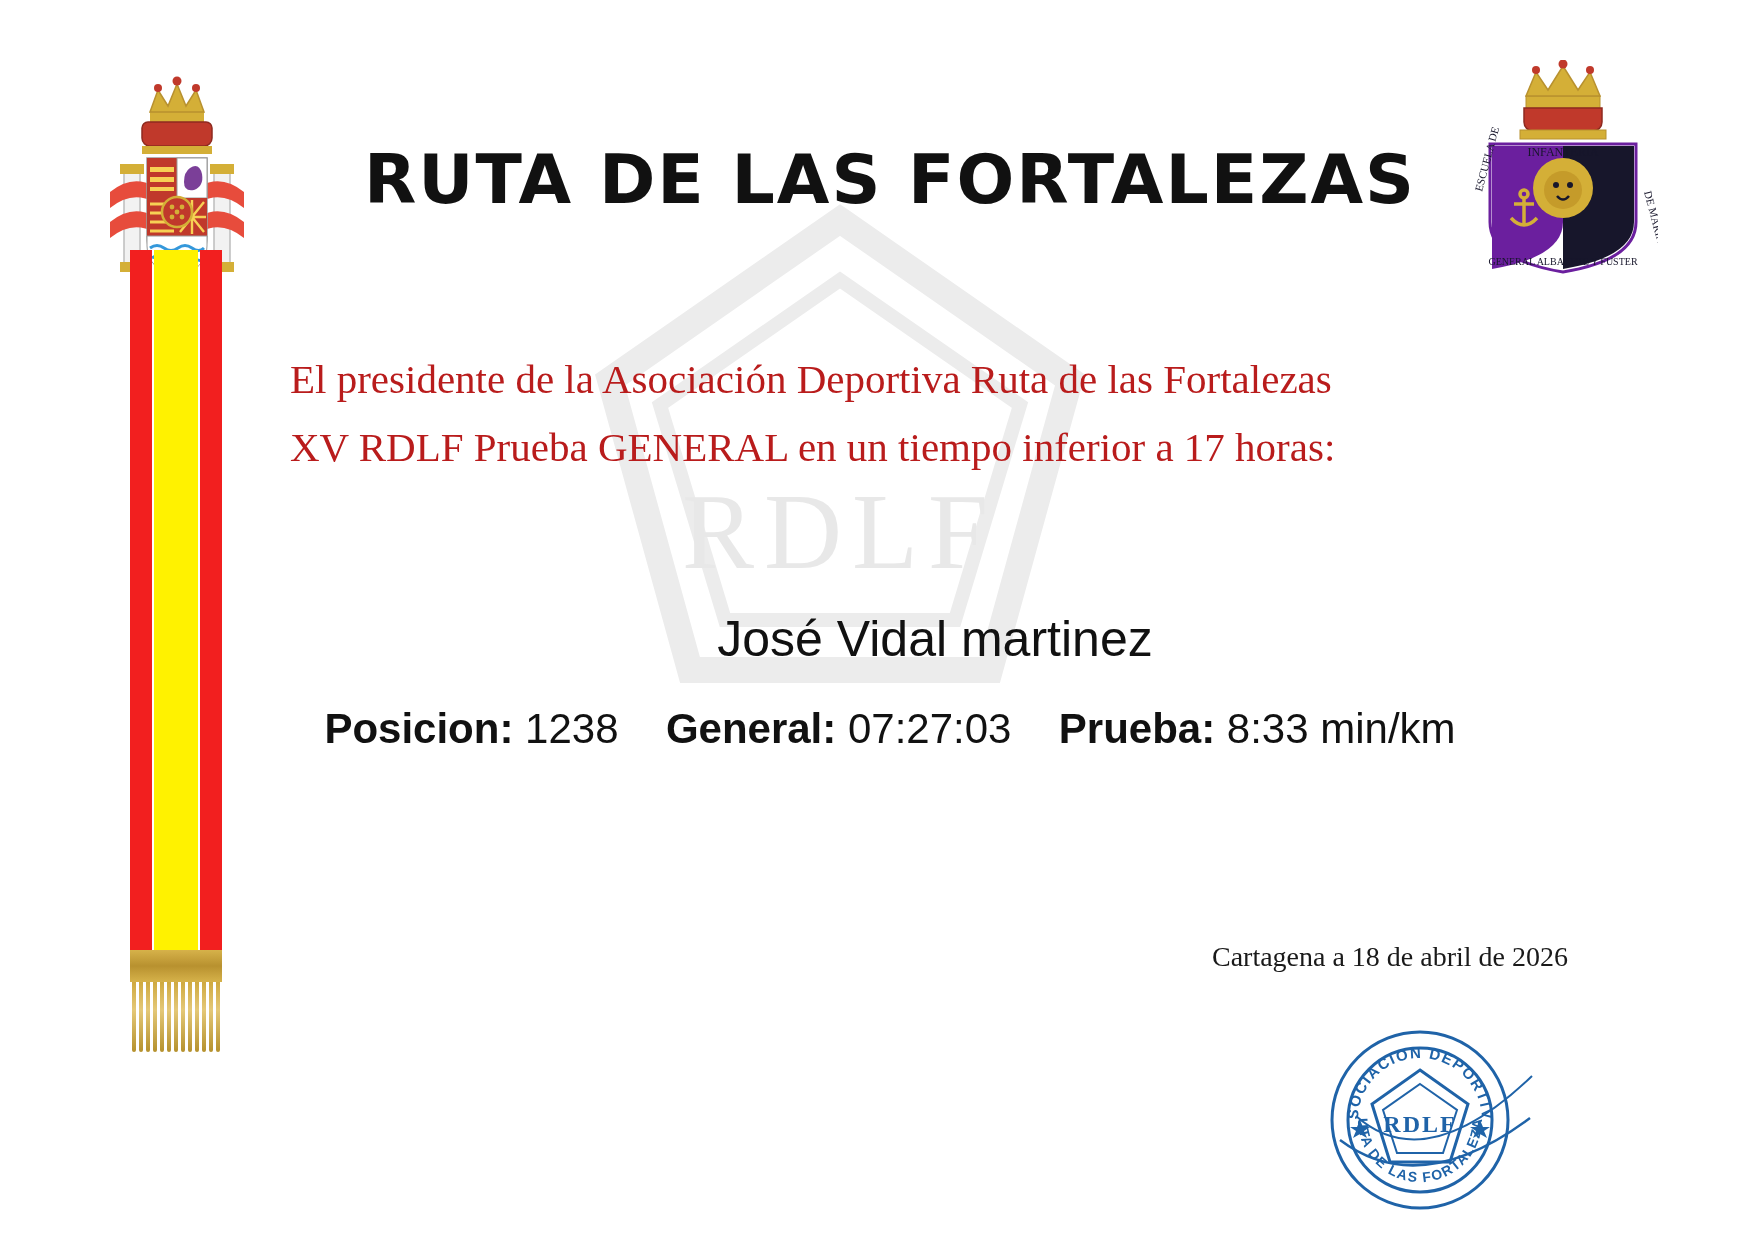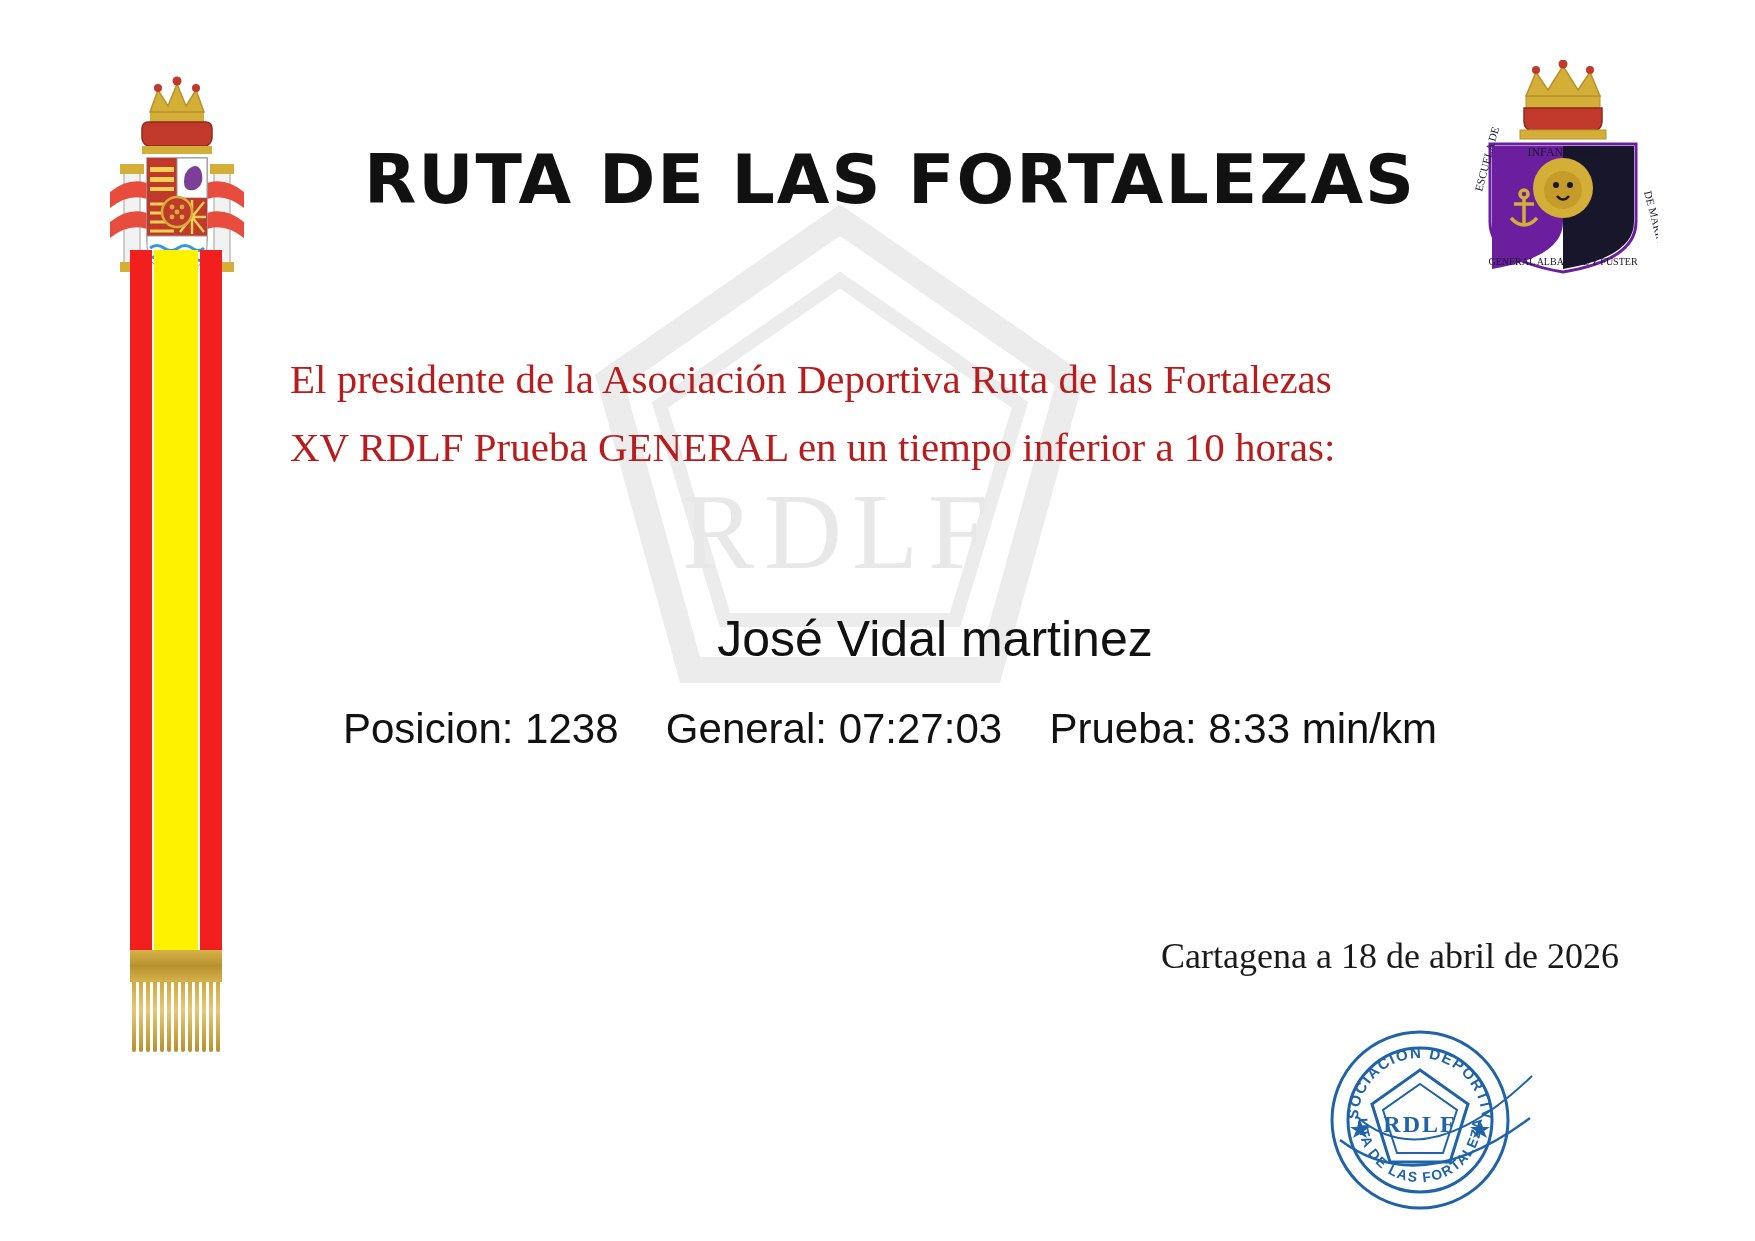--- a/index.html
+++ b/index.html
@@ -150,21 +150,21 @@
     position: absolute;
     left: 200px;
     top: 705px;
     width: 1380px;
     text-align: center;
     font-family: "Liberation Sans", sans-serif;
     font-size: 42px;
     color: #111111;
     white-space: nowrap;
   }
-  .stats-row-1 .lbl { font-weight: normal; }
+  .stats-row-1 .lbl { font-weight: bold; }
   .stats-row-1 .val { font-weight: normal; }
   .gap-sm { display:inline-block; width: 24px; }
 
   
   .stats-row-2 {
     position: absolute;
     left: 200px;
     top: 795px;
     width: 1380px;
     text-align: center;
@@ -177,21 +177,21 @@
   .stats-row-2 .val { font-weight: normal; }
 
   
   .sign-block {
     position: absolute;
     left: 1130px;
     top: 935px;
     width: 520px;
     text-align: center;
     font-family: "Liberation Serif", serif;
-    font-size: 36px;
+    font-size: 28px;
     line-height: 43px;
     color: #1a1a1a;
   }
 
   
   .stamp {
     position: absolute;
     left: 1320px;
     top: 1020px;
     width: 230px;
@@ -333,21 +333,21 @@
         <i style="left:72px"></i>
         <i style="left:79px"></i>
       <i style="left:86px"></i>
     </div>
   </div>
 
   <div class="title">RUTA DE LAS FORTALEZAS</div>
 
   <div class="body-text">
     <span class="line">El presidente de la Asociación Deportiva Ruta de las Fortalezas</span>
-    <span class="line">XV RDLF Prueba GENERAL en un tiempo inferior a 10 horas:</span>
+    <span class="line">XV RDLF Prueba GENERAL en un tiempo inferior a 17 horas:</span>
   </div>
 
   <div class="runner-name">José Vidal martinez</div>
 
   <div class="stats-row-1">
     <span class="lbl">Posicion:</span>
     <span class="val">1238</span>
     <span class="gap-sm"></span>
     <span class="lbl">General:</span>
     <span class="val">07:27:03</span>

